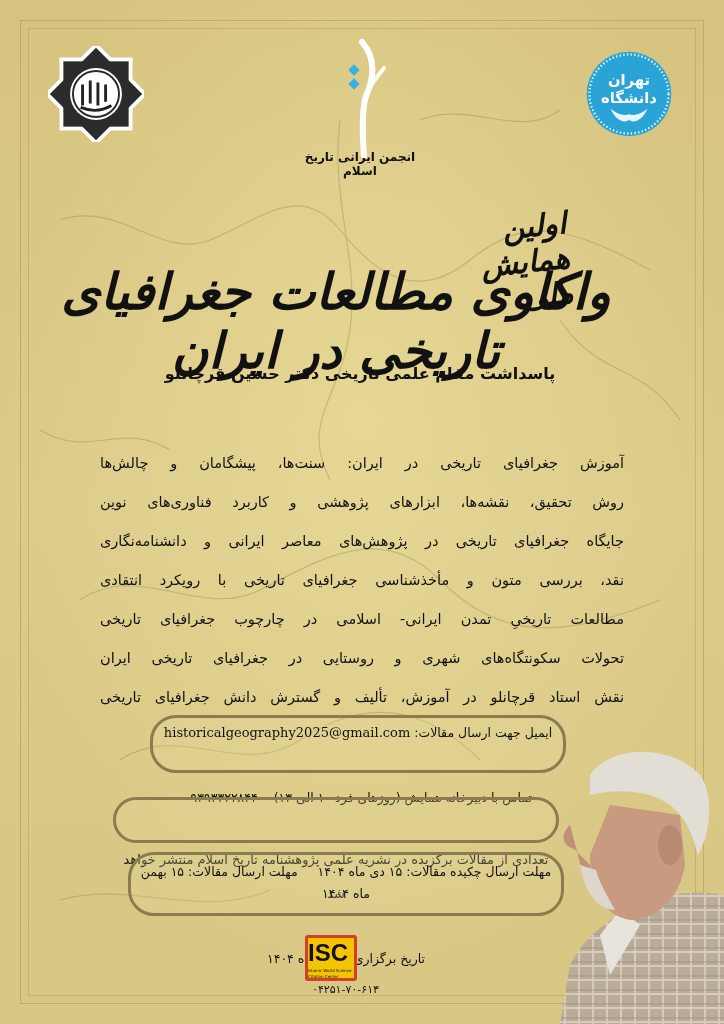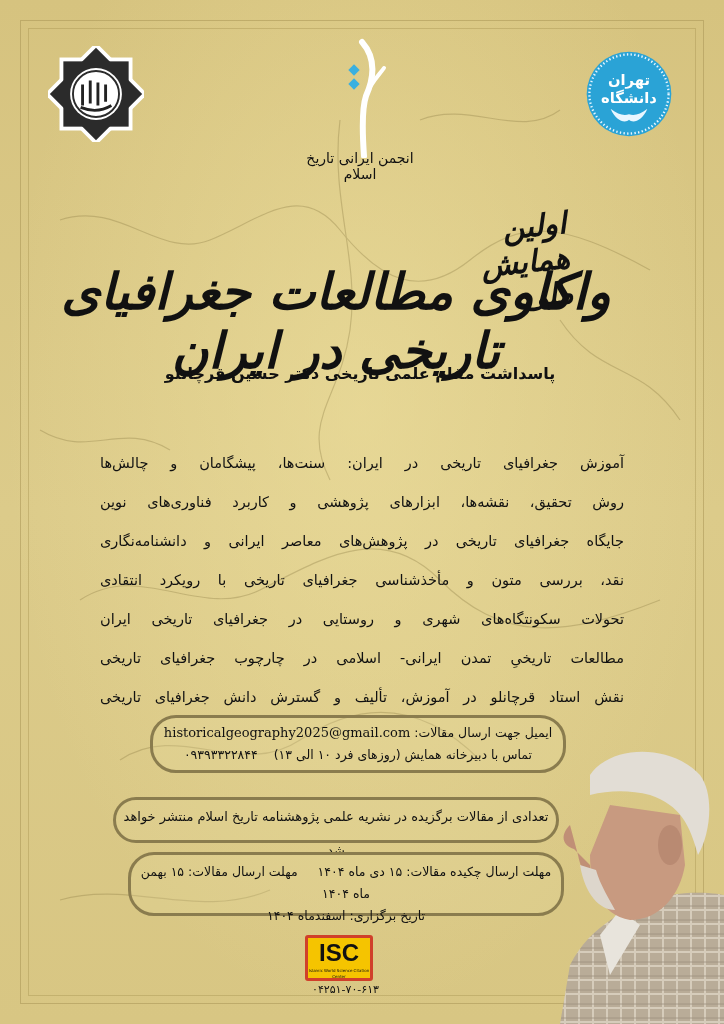--- a/index.html
+++ b/index.html
@@ -31,21 +31,21 @@
     position: absolute; left: 48px; top: 46px; width: 96px; height: 96px;
   }
   .logo-ut {
     position: absolute; left: 583px; top: 48px; width: 92px; height: 92px;
   }
   .logo-anjoman {
     position: absolute; left: 300px; top: 38px; width: 120px; height: 120px;
   }
   .anjoman-text {
     position: absolute; left: 300px; top: 150px; width: 120px; text-align: center;
-    font-size: 14px; font-weight: normal; direction: rtl;
+    font-size: 12px; font-weight: bold; direction: rtl;
   }
 
   
   .title-small {
     position: absolute; top: 212px; left: 430px; width: 140px;
     direction: rtl; text-align: right;
     font-family: "DejaVu Serif", serif; font-style: italic; font-weight: bold;
     font-size: 30px; transform: rotate(-6deg);
   }
   .title-main {
@@ -74,34 +74,34 @@
 
   
   .pill {
     position: absolute; border: 3px solid #8a7c4e; border-radius: 26px;
     direction: rtl; text-align: center; font-size: 12.5px;
     background: rgba(230,218,160,0.25);
   }
   .pill-contact { left: 150px; top: 715px; width: 410px; height: 52px; }
   .pill-pub { left: 113px; top: 797px; width: 440px; height: 40px; }
   .pill-dates { left: 128px; top: 852px; width: 430px; height: 58px; }
-  .pill .line { display: block; line-height: 22px; }
+  .pill .line { display: block; line-height: 22px; margin-top: 43px; }
   .pill-contact .line:first-child { margin-top: 4px; }
   .pill-pub .line { line-height: 34px; font-size: 13px; }
   .pill-dates .line:first-child { margin-top: 6px; }
   .email { direction: ltr; unicode-bidi: embed; font-family: "DejaVu Serif", serif; font-size: 13px; }
 
   
   .portrait { position: absolute; left: 530px; top: 735px; width: 194px; height: 289px; }
 
   
   .isc {
-    position: absolute; left: 305px; top: 935px; width: 68px; height: 46px;
+    position: absolute; left: 305px; top: 935px; width: 52px; height: 46px;
     background: #f5c400; border: 3px solid #d0402a; border-radius: 3px; box-sizing: border-box;
-    text-align: center;
+    text-align: left;
   }
   .isc-text { font-family: "Liberation Sans", sans-serif; font-weight: bold; font-size: 24px; line-height: 30px; color: #111; display: block; }
   .isc-sub { font-size: 4px; display: block; line-height: 6px; color: #111; }
   .isc-code { position: absolute; left: 295px; top: 983px; width: 84px; text-align: right; font-size: 11px; direction: rtl; }
 </style>
 </head>
 <body>
 
 <div class="poster">
   <div class="frame-outer"></div>
@@ -150,22 +150,22 @@
 
   <div class="title-small">اولین همایش ملی</div>
   <div class="title-main">واکاوی مطالعات جغرافیای تاریخی در ایران</div>
   <div class="subtitle">پاسداشت مقام علمی تاریخی دکتر حسین قرچانلو</div>
 
   <ul class="axes-list">
     <li>آموزش جغرافیای تاریخی در ایران: سنت‌ها، پیشگامان و چالش‌ها</li>
     <li>روش تحقیق، نقشه‌ها، ابزارهای پژوهشی و کاربرد فناوری‌های نوین</li>
     <li>جایگاه جغرافیای تاریخی در پژوهش‌های معاصر ایرانی و دانشنامه‌نگاری</li>
     <li>نقد، بررسی متون و مأخذشناسی جغرافیای تاریخی با رویکرد انتقادی</li>
+    <li>مطالعات تاریخیِ تمدن ایرانی- اسلامی در چارچوب جغرافیای تاریخی</li>
     <li>تحولات سکونتگاه‌های شهری و روستایی در جغرافیای تاریخی ایران</li>
-    <li>مطالعات تاریخیِ تمدن ایرانی- اسلامی در چارچوب جغرافیای تاریخی</li>
     <li>نقش استاد قرچانلو در آموزش، تألیف و گسترش دانش جغرافیای تاریخی</li>
   </ul>
 
   <div class="pill pill-contact">
     <span class="line">
       <span>ایمیل جهت ارسال مقالات:</span>
       <span class="email">historicalgeography2025@gmail.com</span>
     </span>
     <span class="line">
       <span>تماس با دبیرخانه همایش (روزهای فرد ۱۰ الی ۱۳)</span>

